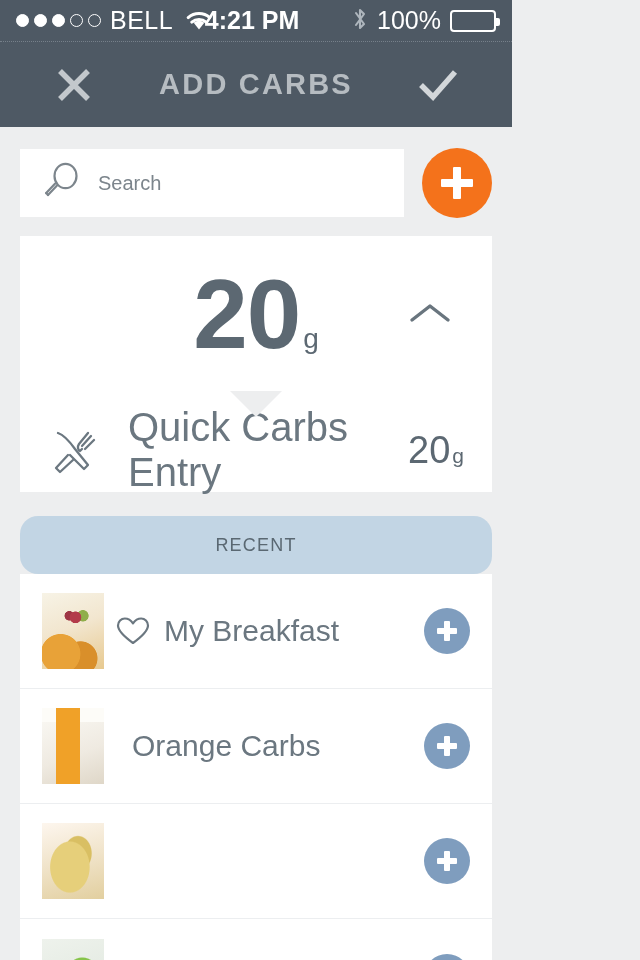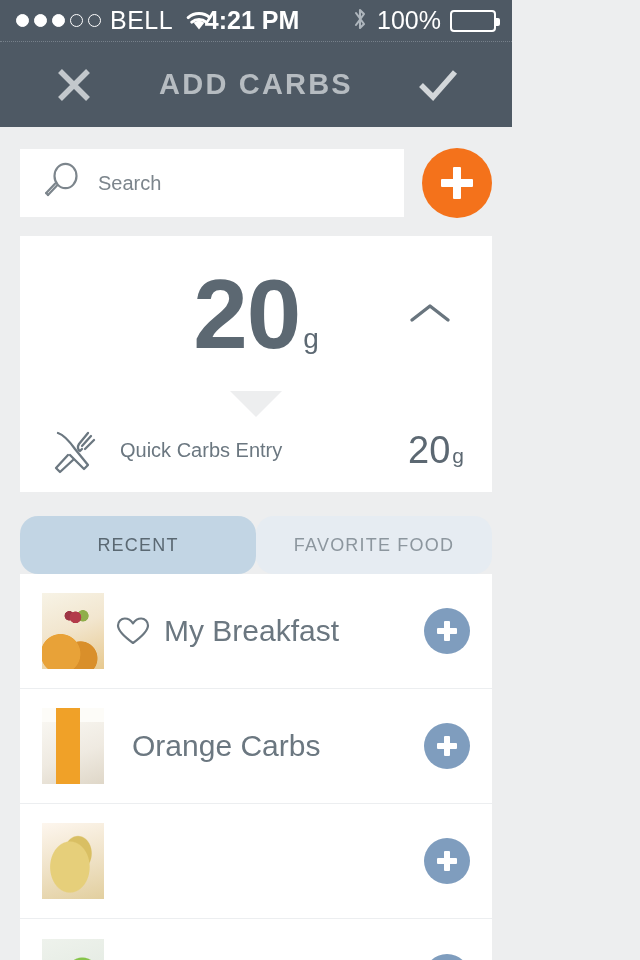--- a/index.html
+++ b/index.html
@@ -219,22 +219,22 @@
     background: #ffffff;
     height: 84px;
     display: flex;
     align-items: center;
     padding: 0 28px;
     cursor: pointer;
   }
   .quick-icon { width: 52px; display: flex; align-items: center; }
   .quick-label {
     color: #6b7780;
-    font-size: 20px;
-    margin-left: 20px;
+    font-size: 40px;
+    margin-left: 30px;
     font-weight: 400;
   }
   .quick-amount {
     margin-left: auto;
     display: flex;
     align-items: baseline;
     color: #5c6872;
   }
   .quick-amount-num { font-size: 38px; font-weight: 400; }
   .quick-amount-unit { font-size: 21px; font-weight: 400; margin-left: 2px; }
@@ -444,21 +444,20 @@
     </span>
     <span class="quick-label">Quick Carbs Entry</span>
     <span class="quick-amount">
       <span class="quick-amount-num">20</span>
       <span class="quick-amount-unit">g</span>
     </span>
   </div>
 
   <div class="tabs">
     <div class="tab active">RECENT</div>
-    <div class="tab inactive">FAVORITE FOOD</div>
   </div>
 
   <div class="food-list">
 
     <div class="food-row">
       <span class="thumb breakfast"></span>
       <span class="food-heart">
         <svg width="34" height="30" viewBox="0 0 34 30">
           <path d="M17 27 C6 19 2 14 2 9.5 C2 5.4 5.2 2.5 8.8 2.5 C11.6 2.5 15 4.4 17 7.4 C19 4.4 22.4 2.5 25.2 2.5 C28.8 2.5 32 5.4 32 9.5 C32 14 28 19 17 27 Z" stroke="#6b7780" stroke-width="2.2" fill="none" stroke-linejoin="round"></path>
         </svg>

